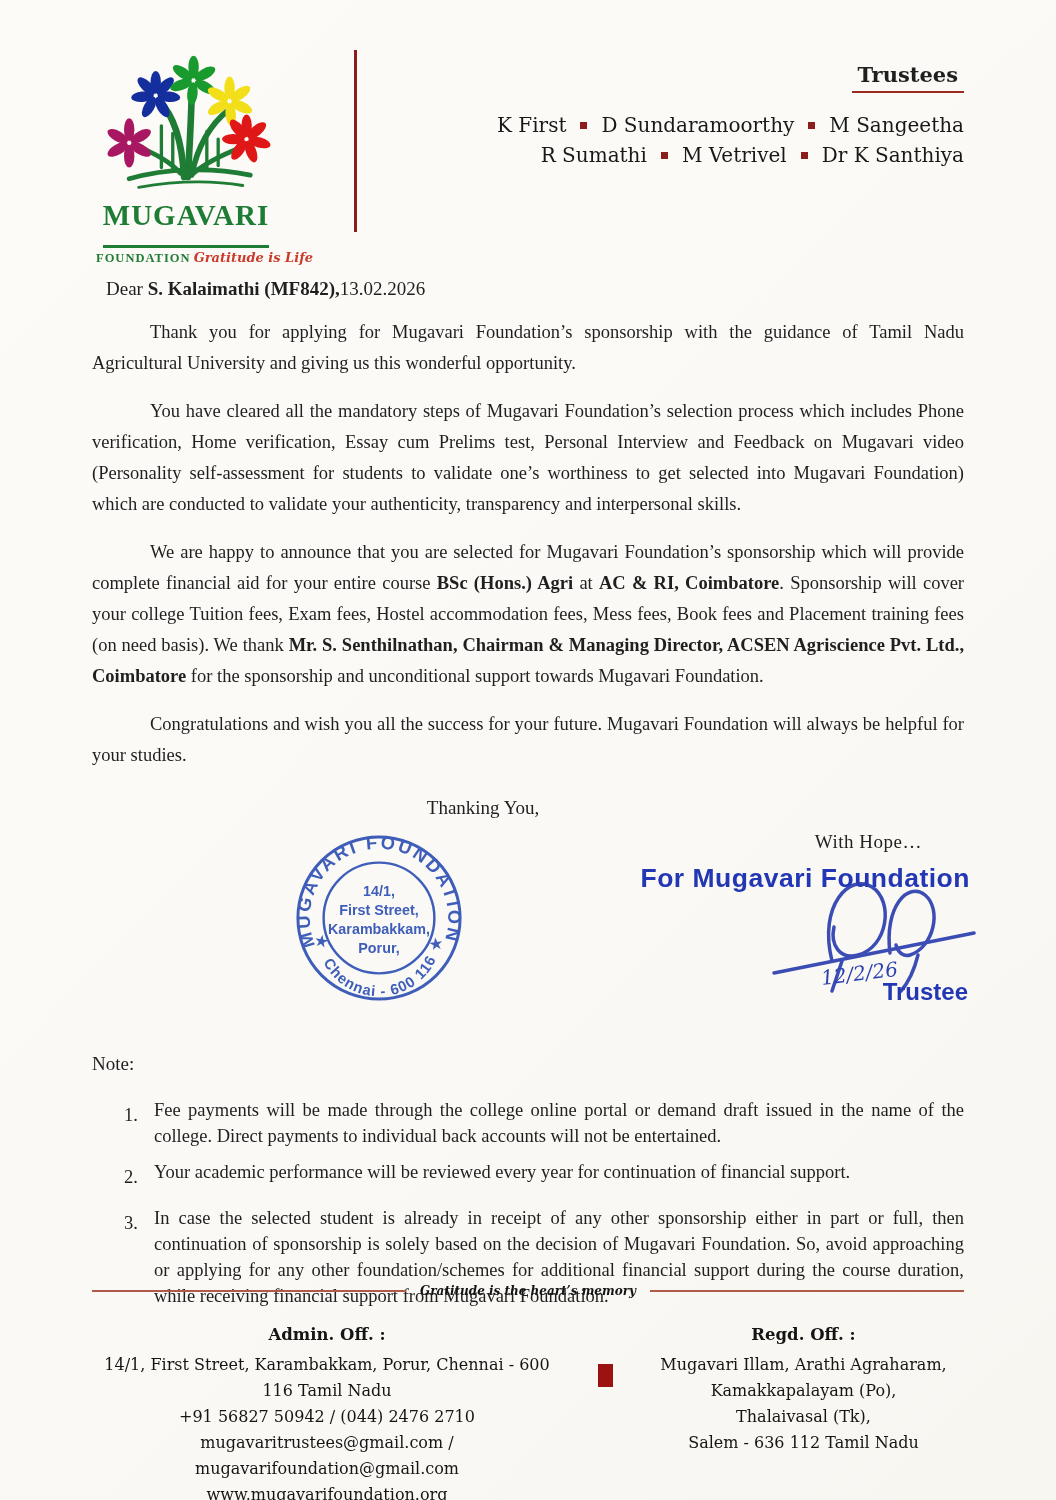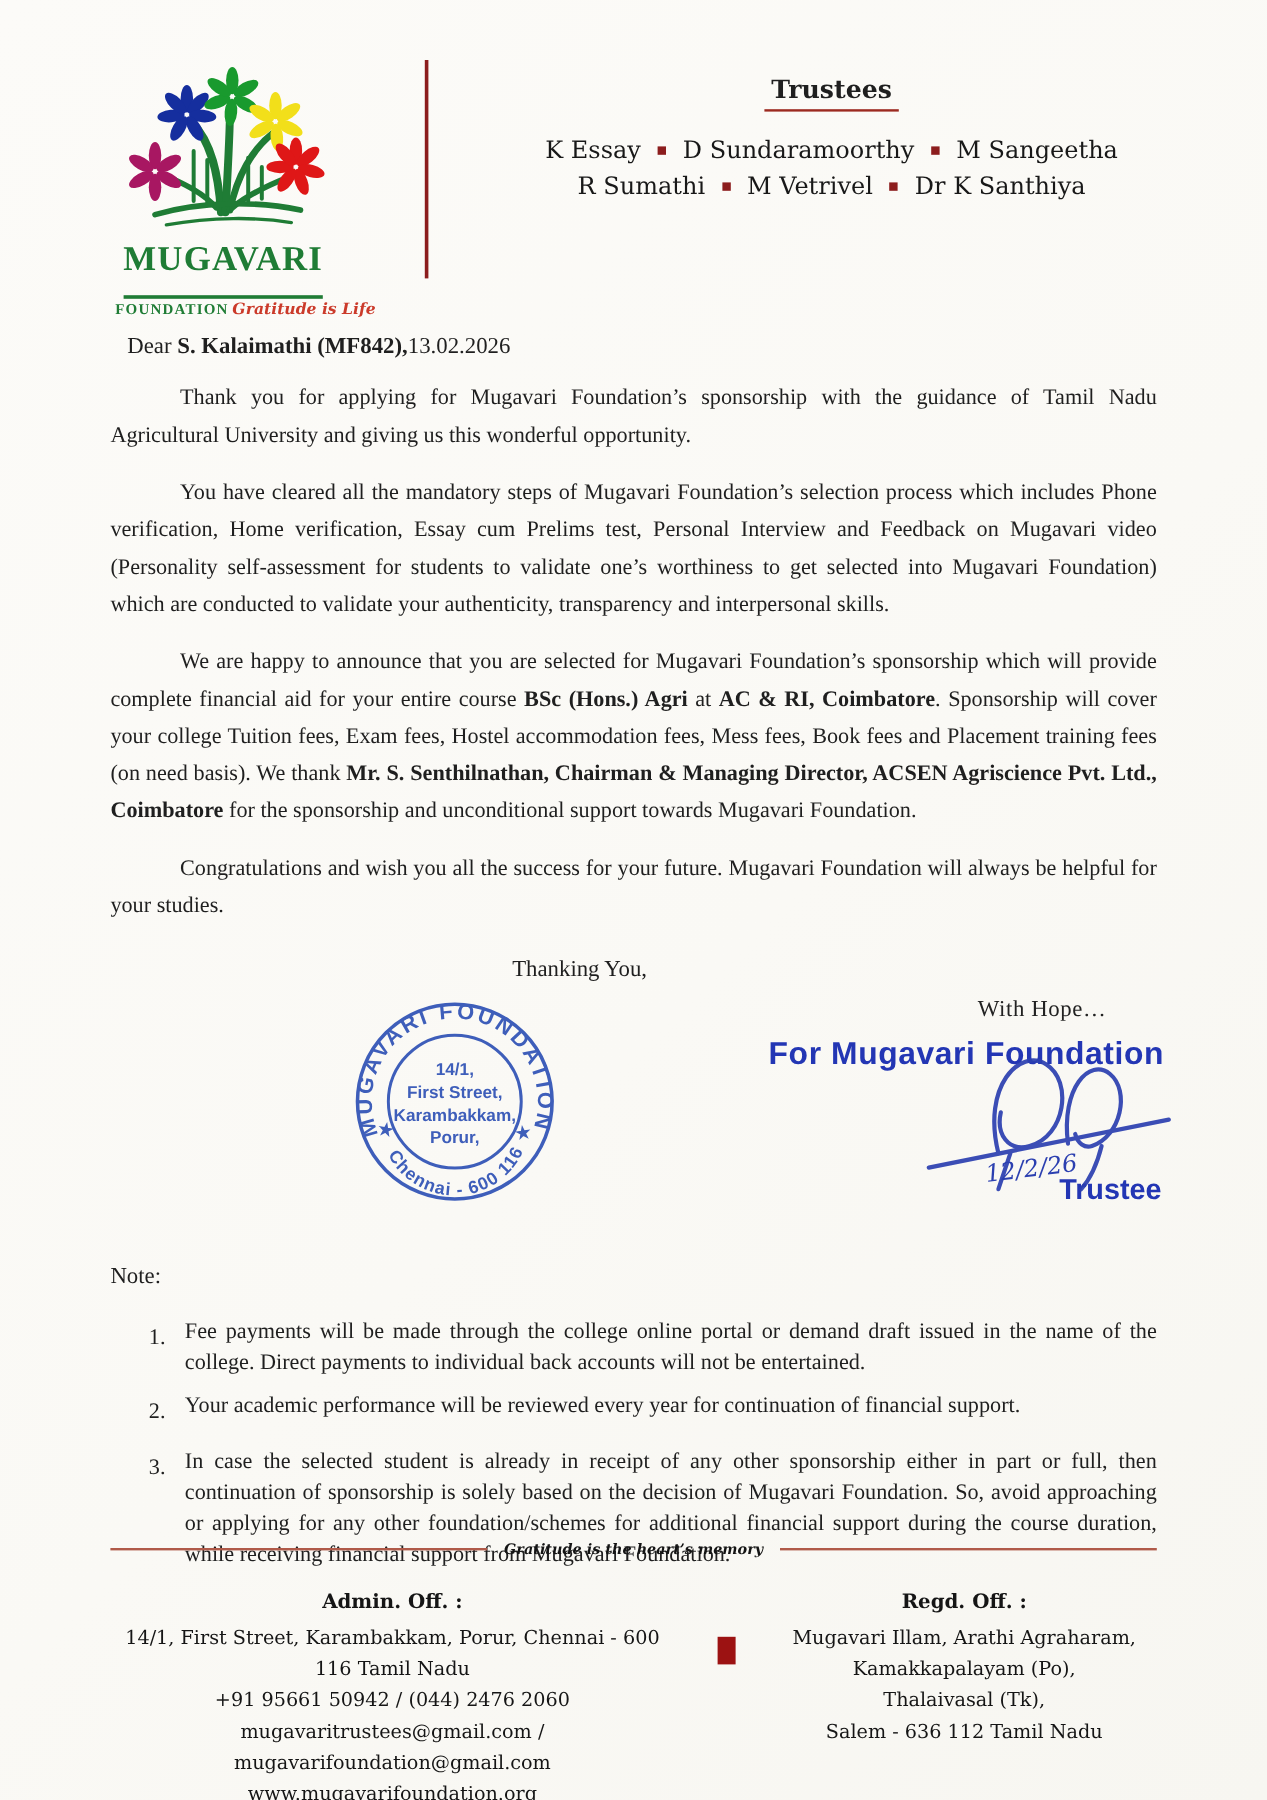--- a/index.html
+++ b/index.html
@@ -16,21 +16,21 @@
   .logo { position:absolute; left:4px; top:6px; width:180px; text-align:center; }
   .logo-name {
     font-family:"Liberation Serif", serif; font-weight:bold; font-size:29px;
     color:#1f7c35; letter-spacing:1px; border-bottom:3px solid #1f7c35;
     display:inline-block; padding-bottom:15px; line-height:1.05; margin-top:2px;
   }
   .logo-sub { font-size:12.5px; margin-top:2px; white-space:nowrap; }
   .logo-sub .found { color:#1f7c35; font-weight:bold; letter-spacing:1px; font-family:"Liberation Serif", serif; }
   .logo-sub .tagline { color:#cb3a2a; font-weight:bold; font-style:italic; font-family:"DejaVu Serif", serif; font-size:13px; }
   .divider-v { position:absolute; left:262px; top:4px; width:3px; height:182px; background:#8c1d1d; }
-  .trustees { position:absolute; left:330px; right:0; top:16px; text-align:center; font-family:"DejaVu Serif", serif; }
+  .trustees { position:absolute; left:330px; right:0; top:16px; text-align:right; font-family:"DejaVu Serif", serif; }
   .t-title {
     font-size:21px; font-weight:bold; display:inline-block;
     border-bottom:2px solid #9c2a20; padding:0 6px 4px 6px; margin-bottom:14px;
   }
   .t-row { font-size:20px; margin:6px 0; color:#181818; }
   .bullet { display:inline-block; width:7px; height:7px; background:#8c1d1d; margin:0 14px 2px 14px; vertical-align:middle; }
 
   
   .salutation-row { display:flex; justify-content:flex-start; margin-top:20px; font-size:19px;margin-left:14px; }
   .salutation-row b { font-weight:bold; }
@@ -155,21 +155,21 @@
         <span class="found">FOUNDATION</span>
         <span class="tagline">Gratitude is Life</span>
       </div>
     </div>
 
     <div class="divider-v"></div>
 
     <div class="trustees">
       <div class="t-title">Trustees</div>
       <div class="t-row">
-        <span>K Essay</span><span class="bullet"></span><span>D Sundaramoorthy</span><span class="bullet"></span><span>M Sangeetha</span>
+        <span>K First</span><span class="bullet"></span><span>D Sundaramoorthy</span><span class="bullet"></span><span>M Sangeetha</span>
       </div>
       <div class="t-row">
         <span>R Sumathi</span><span class="bullet"></span><span>M Vetrivel</span><span class="bullet"></span><span>Dr K Santhiya</span>
       </div>
     </div>
   </div>
 
   <div class="salutation-row">
     <div>
       <span>Dear </span><b>S. Kalaimathi (MF842),</b>
@@ -251,21 +251,21 @@
   <div class="footer">
     <div class="tag-row">
       <span class="rule"></span>
       <span class="f-tagline">Gratitude is the heart’s memory</span>
       <span class="rule"></span>
     </div>
     <div class="offices">
       <div class="office office-admin">
         <div class="o-title">Admin. Off. :</div>
         <div>14/1, First Street, Karambakkam, Porur, Chennai - 600 116  Tamil Nadu</div>
-        <div>+91 95661 50942  /  (044) 2476 2060</div>
+        <div>+91 56827 50942  /  (044) 2476 2710</div>
         <div>mugavaritrustees@gmail.com / mugavarifoundation@gmail.com</div>
         <div>www.mugavarifoundation.org</div>
       </div>
       <div class="sep-mark"></div>
       <div class="office office-regd">
         <div class="o-title">Regd. Off. :</div>
         <div>Mugavari Illam, Arathi Agraharam,</div>
         <div>Kamakkapalayam (Po),</div>
         <div>Thalaivasal (Tk),</div>
         <div>Salem - 636 112  Tamil Nadu</div>

